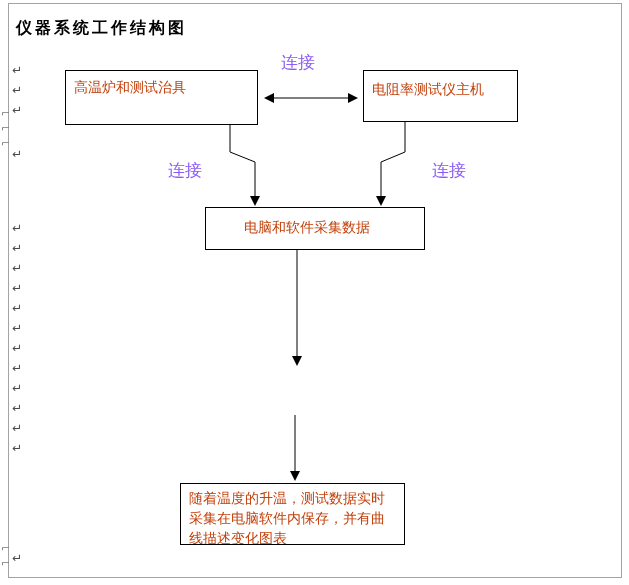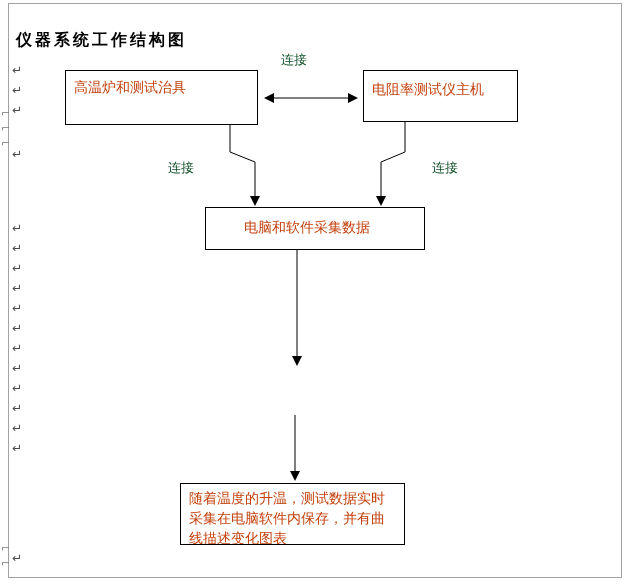--- a/index.html
+++ b/index.html
@@ -20,21 +20,20 @@
     background: transparent;
   }
   .doc-title {
     position: absolute;
     left: 16px; top: 18px;
     font-size: 16px;
     font-weight: bold;
     letter-spacing: 3px;
     color: #000;
     white-space: nowrap;
-    margin-top: 12px;
   }
   .connectors {
     position: absolute;
     left: 0; top: 0;
     pointer-events: none;
   }
   .fc-box {
     position: absolute;
     border: 1px solid #000;
     background: #fff;
@@ -43,22 +42,22 @@
     color: #c2410c;
     overflow: hidden;
   }
   .box-furnace { left: 65px;  top: 70px;  width: 193px; height: 55px; padding: 6px 8px; }
   .box-host    { left: 363px; top: 70px;  width: 155px; height: 52px; padding: 8px 8px; }
   .box-acquire { left: 205px; top: 207px; width: 220px; height: 43px; padding: 9px 8px 0 38px; }
   .box-params  { left: 180px; top: 368px; width: 225px; height: 47px; padding: 5px 22px 0 8px; }
   .box-record  { left: 180px; top: 483px; width: 225px; height: 62px; padding: 4px 8px; }
   .fc-label {
     position: absolute;
-    font-size: 13px;
-    color: #14532d;
+    font-size: 17px;
+    color: #8b5cf6;
     white-space: nowrap;
   }
   .label-top   { left: 281px; top: 51px; }
   .label-left  { left: 168px; top: 159px; }
   .label-right { left: 432px; top: 159px; }
   .marks-layer { position: absolute; left: 0; top: 0; width: 100%; height: 100%; pointer-events: none; }
   .fmt-mark {
     position: absolute;
     font-family: "DejaVu Sans", sans-serif;
     color: #4a4a4a;

